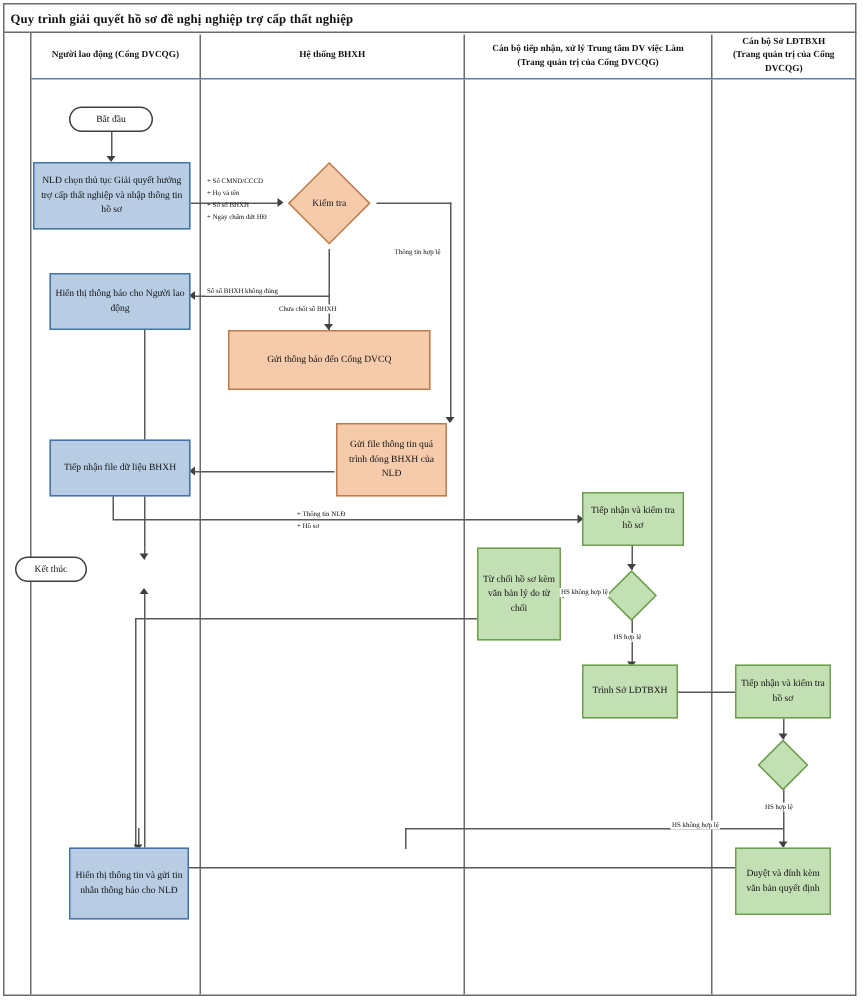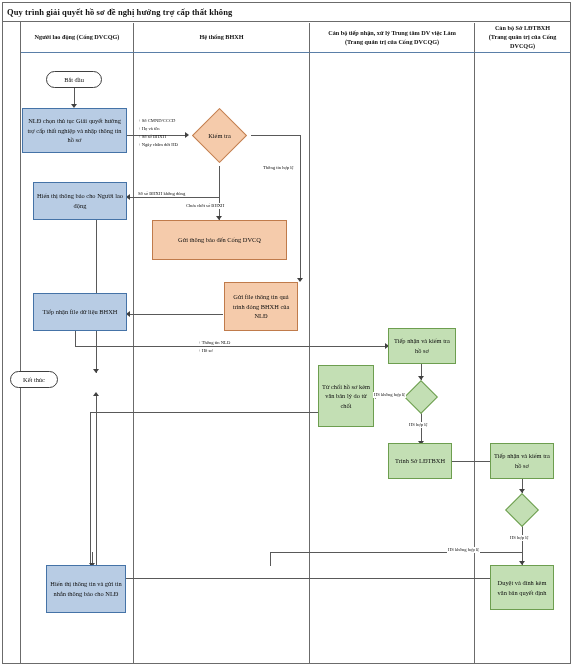--- a/index.html
+++ b/index.html
@@ -58,21 +58,21 @@
   .alist{position:absolute;font-size:4.6px;color:#111;line-height:1.75;white-space:nowrap;}
 </style>
 </head>
 <body>
 
 <div id="page">
 
   <div class="frame"></div>
 
   <div class="title-bar">
-    <span>Quy trình giải quyết hồ sơ đề nghị hưởng trợ cấp thất không</span>
+    <span>Quy trình giải quyết hồ sơ đề nghị nghiệp trợ cấp thất nghiệp</span>
   </div>
 
   <div class="left-band"></div>
 
   <div class="lane-head" style="left:21px;width:113px;">
     <div>
       <span>Người lao động (Cổng DVCQG)</span>
     </div>
   </div>
   <div class="lane-head" style="left:134px;width:176px;">

